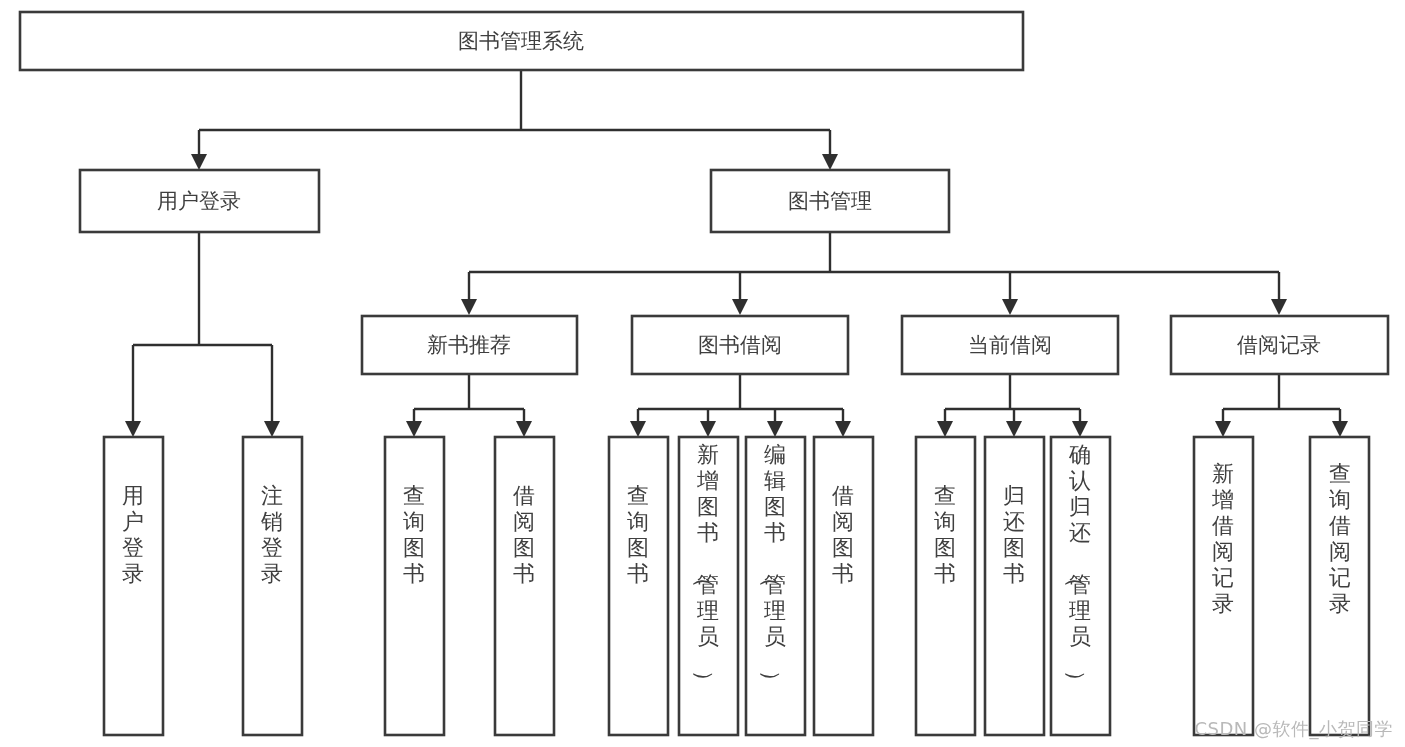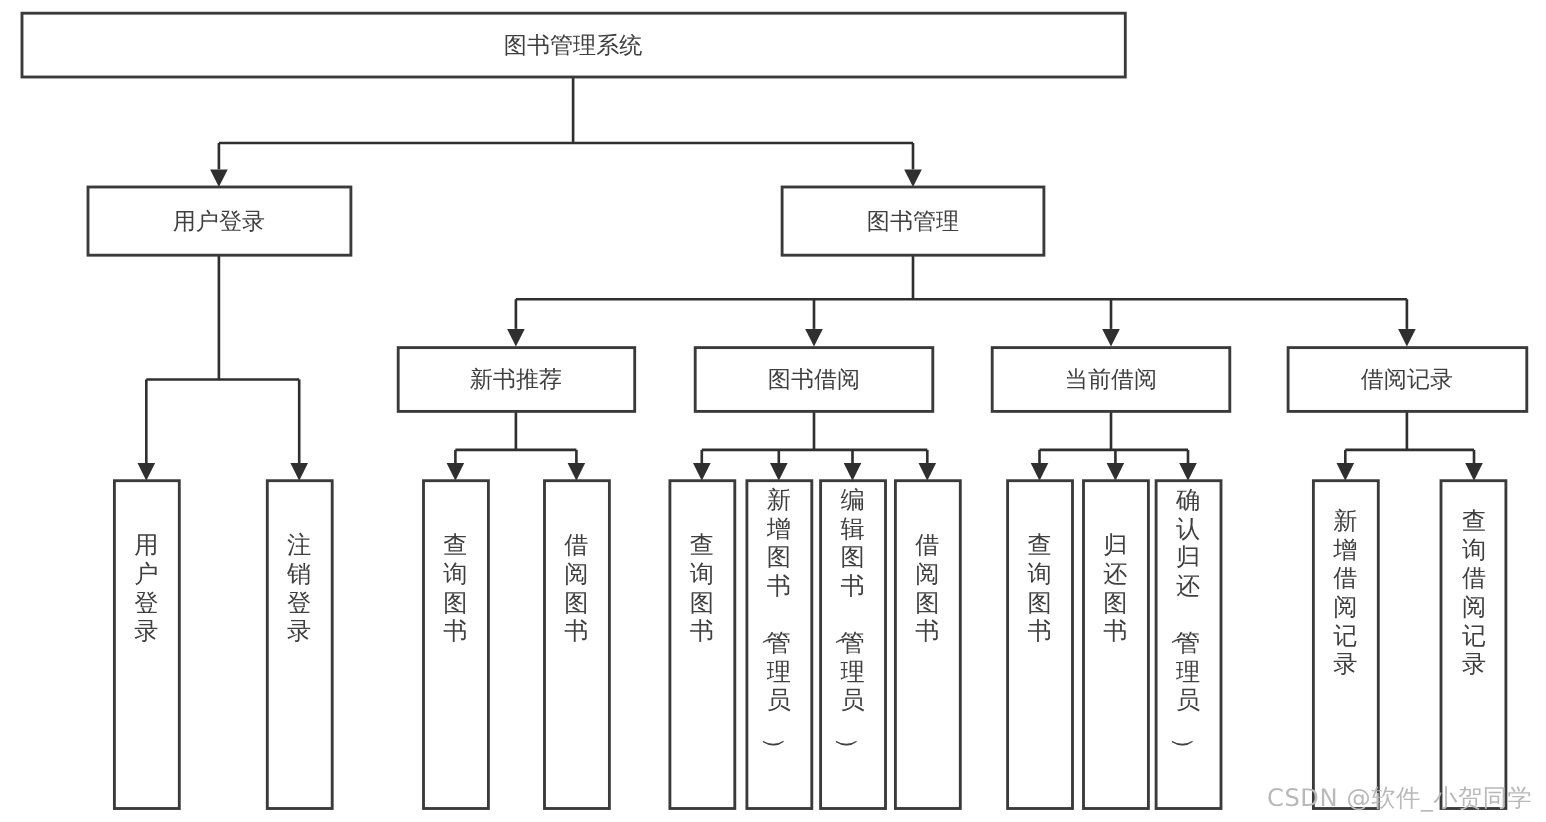--- a/index.html
+++ b/index.html
@@ -51,21 +51,21 @@
   }
   .arrow-head {
     fill: #2f2f2f;
     stroke: none;
   }
   .watermark {
     position: absolute;
     right: 12px;
     bottom: 6px;
     font-family: "DejaVu Sans", "Liberation Sans", sans-serif;
-    font-size: 22px;
+    font-size: 18px;
     color: #b9b9b9;
     letter-spacing: 0.5px;
     white-space: nowrap;
     user-select: none;
   }
 </style>
 </head>
 <body>
 
 <div id="diagram-root">

